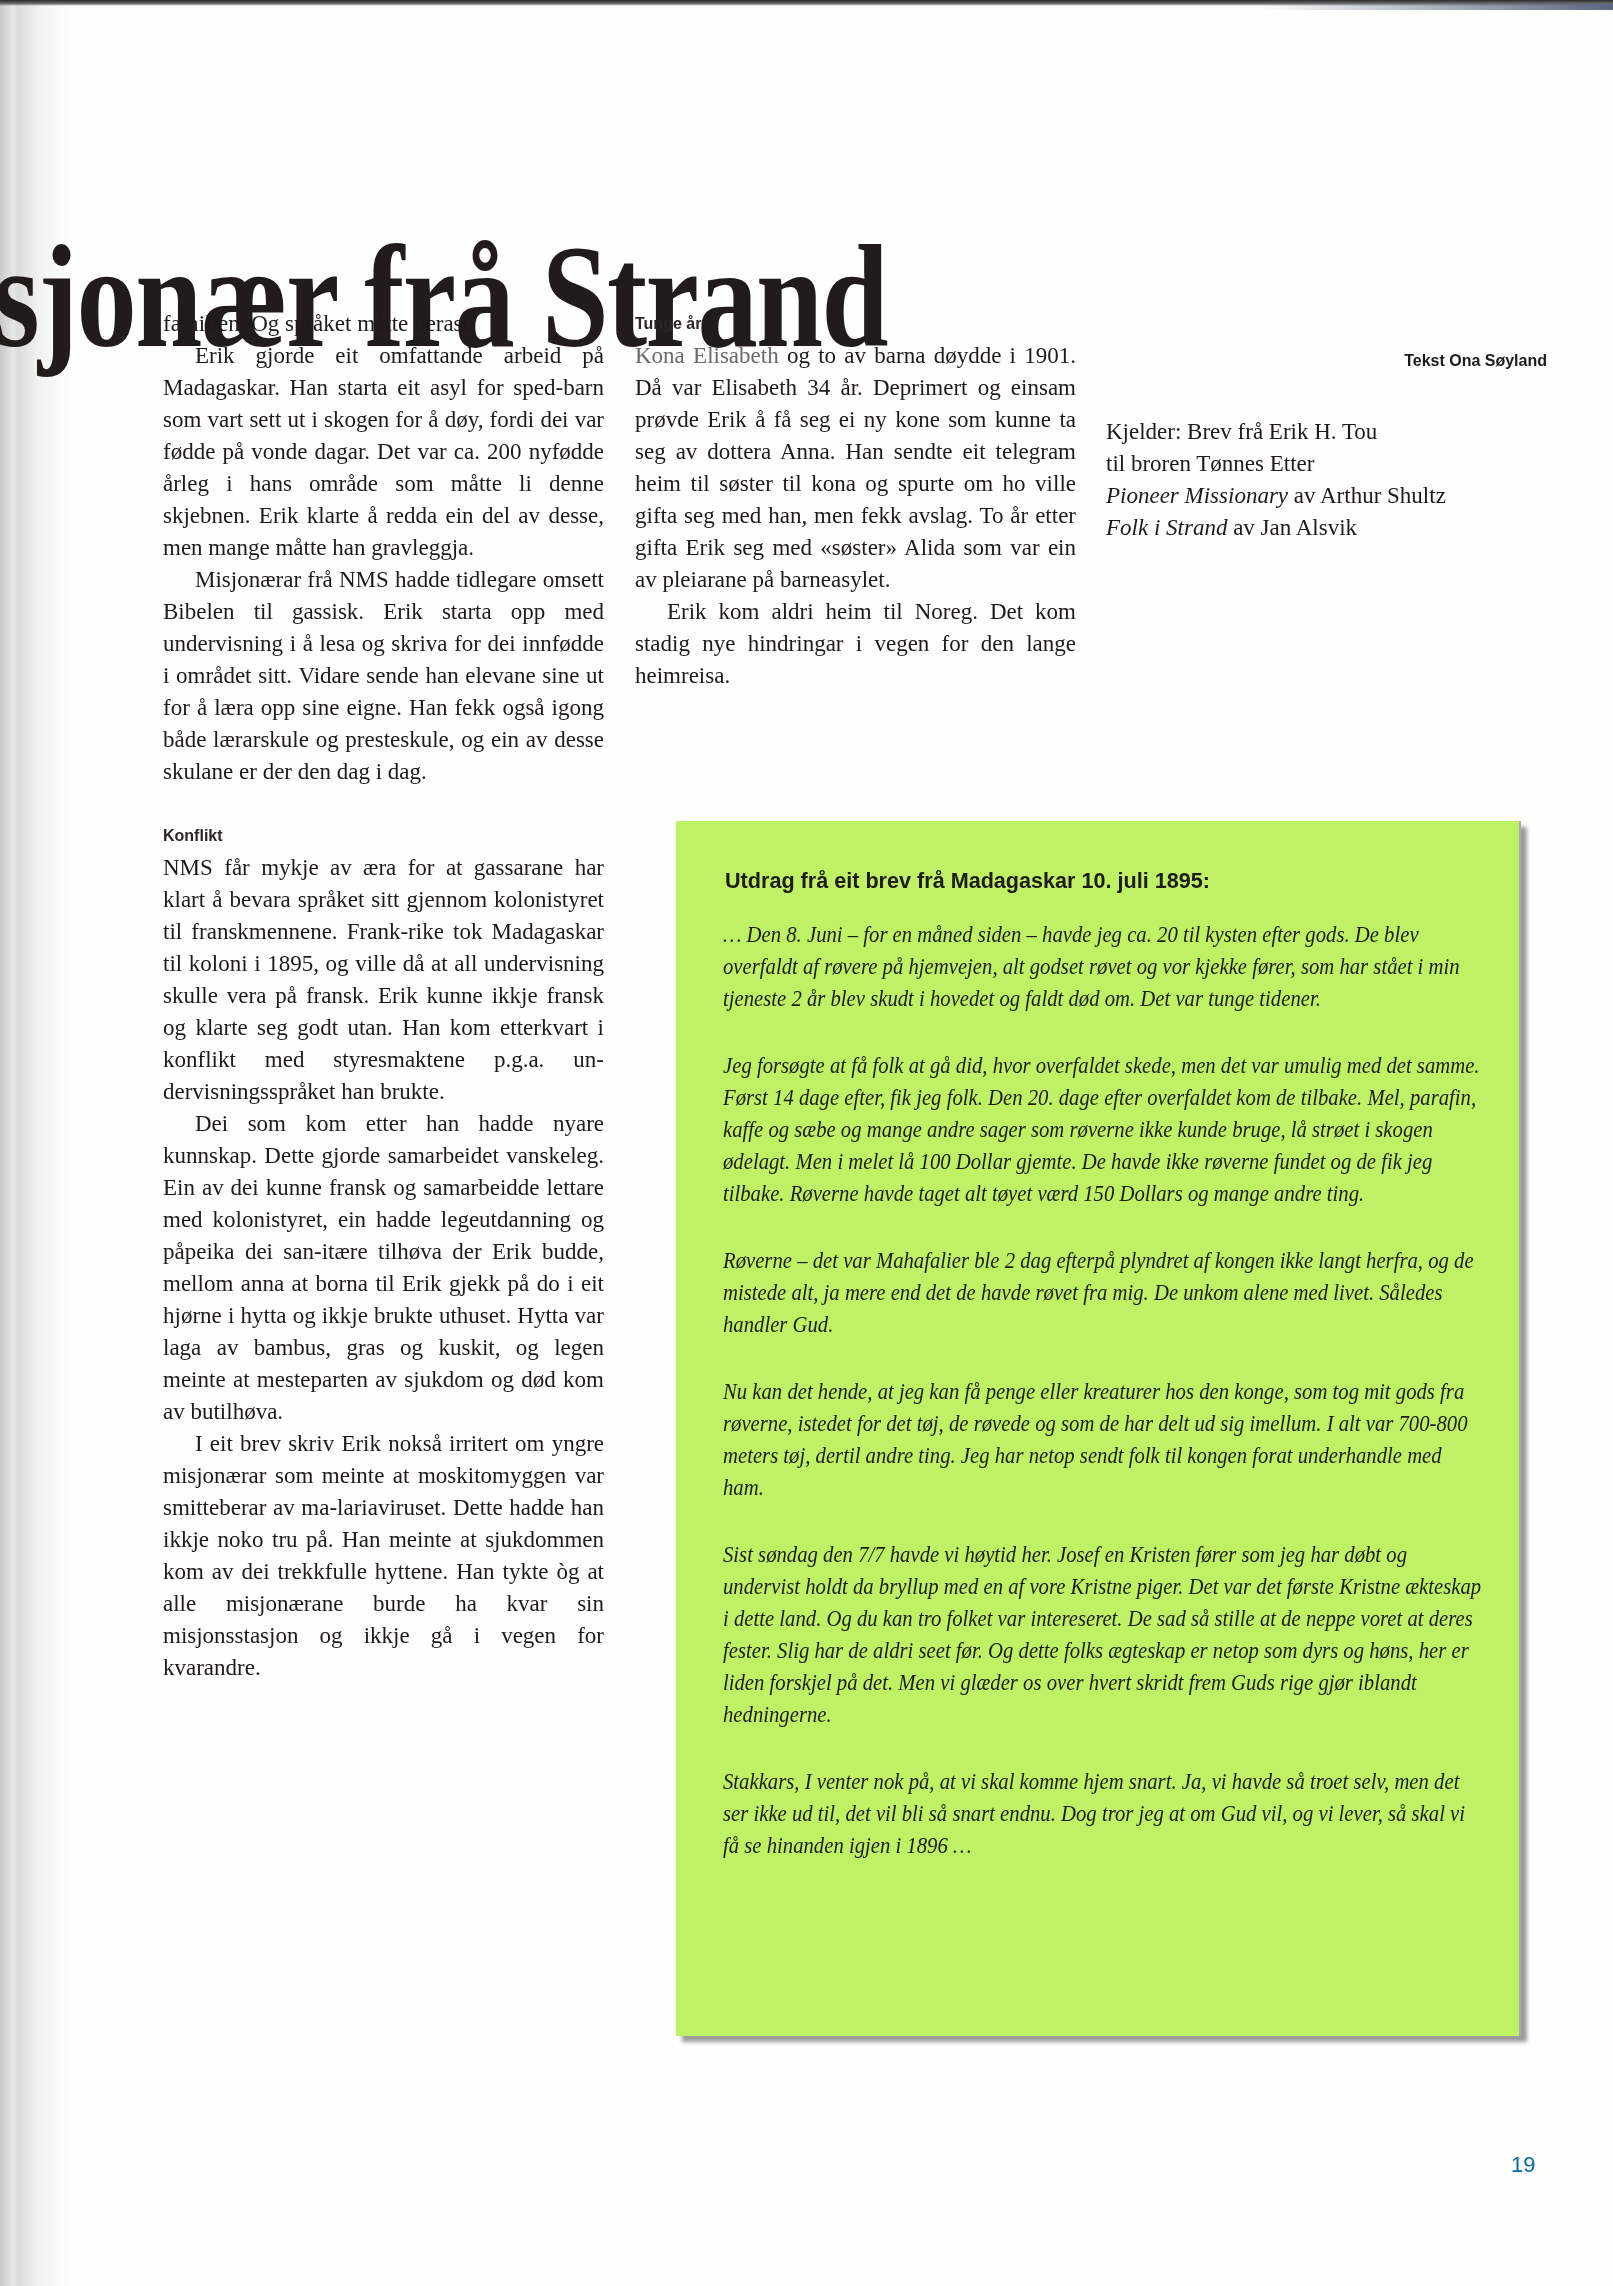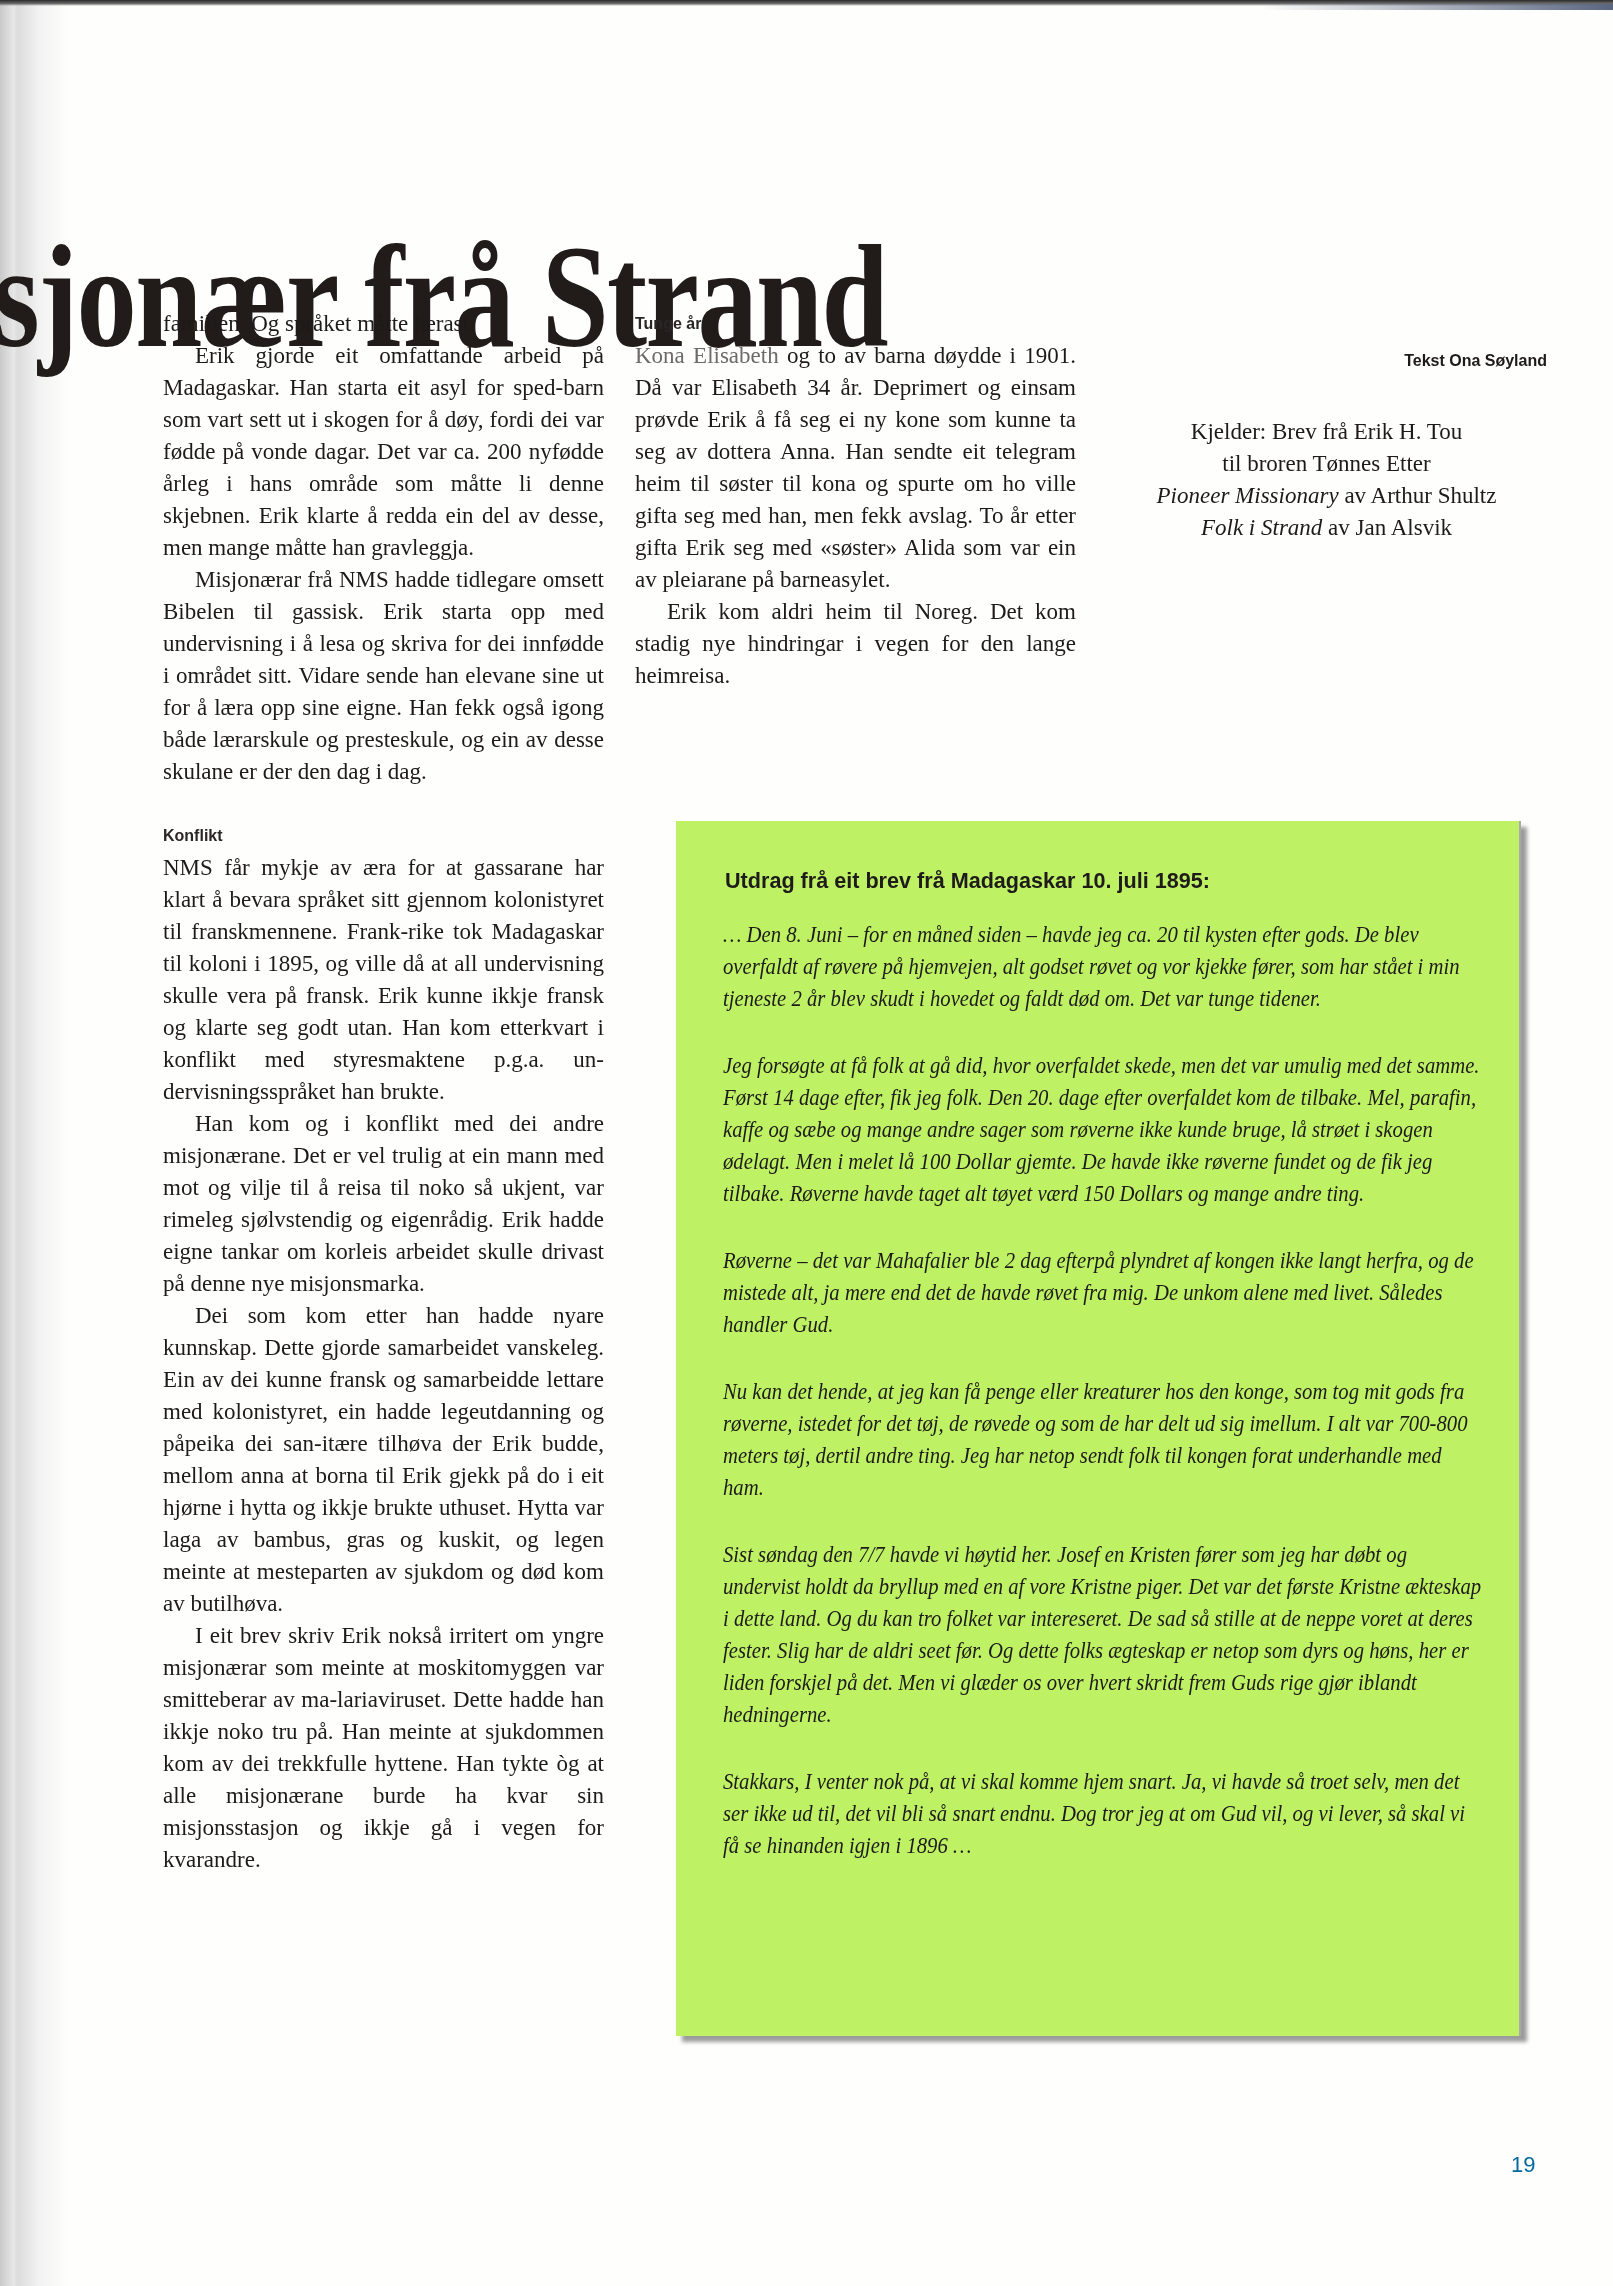--- a/index.html
+++ b/index.html
@@ -40,21 +40,21 @@
   .subhead {
     font-family: "Liberation Sans", "DejaVu Sans", sans-serif;
     font-weight: bold; font-size: 16px; line-height: 32px; color: #2a2625;
   }
   .col1 .subhead { margin-top: 32px; }
   .byline {
     font-family: "Liberation Sans", "DejaVu Sans", sans-serif;
     font-weight: bold; font-size: 16px; text-align: right;
     margin-top: 37px !important;
   }
-  .sources { margin-top: 39px !important; text-align: center; }
+  .sources { margin-top: 39px !important; text-align: left; }
   .sources div { line-height: 32px; }
   .sources i { }
   .letter-box {
     position: absolute; left: 676px; top: 821px; width: 843px; height: 1215px;
     background: #bef264;
     box-shadow: 5.9px 5.9px 3.9px #9c9c9c;
     border-right: 2.9px solid #a9a9a9;
   }
   .letter-title {
     position: absolute; left: 49px; top: 47px;
@@ -83,21 +83,20 @@
 <div class="top-edge-right"></div>
 
 <h1 class="title">isjonær frå Strand</h1>
 
 <div class="col col1">
   <p>familien. Og språket måtte lærast.</p>
   <p class="indent">Erik gjorde eit omfattande arbeid på Madagaskar. Han starta eit asyl for sped-barn som vart sett ut i skogen for å døy, fordi dei var fødde på vonde dagar. Det var ca. 200 nyfødde årleg i hans område som måtte li denne skjebnen. Erik klarte å redda ein del av desse, men mange måtte han gravleggja.</p>
   <p class="indent">Misjonærar frå NMS hadde tidlegare omsett Bibelen til gassisk. Erik starta opp med undervisning i å lesa og skriva for dei innfødde i området sitt. Vidare sende han elevane sine ut for å læra opp sine eigne. Han fekk også igong både lærarskule og presteskule, og ein av desse skulane er der den dag i dag.</p>
   <div class="subhead">Konflikt</div>
   <p>NMS får mykje av æra for at gassarane har klart å bevara språket sitt gjennom kolonistyret til franskmennene. Frank-rike tok Madagaskar til koloni i 1895, og ville då at all undervisning skulle vera på fransk. Erik kunne ikkje fransk og klarte seg godt utan. Han kom etterkvart i konflikt med styresmaktene p.g.a. un-dervisningsspråket han brukte.</p>
-  <p class="indent">Han kom og i konflikt med dei andre misjonærane. Det er vel trulig at ein mann med mot og vilje til å reisa til noko så ukjent, var rimeleg sjølvstendig og eigenrådig. Erik hadde eigne tankar om korleis arbeidet skulle drivast på denne nye misjonsmarka.</p>
   <p class="indent">Dei som kom etter han hadde nyare kunnskap. Dette gjorde samarbeidet vanskeleg. Ein av dei kunne fransk og samarbeidde lettare med kolonistyret, ein hadde legeutdanning og påpeika dei san-itære tilhøva der Erik budde, mellom anna at borna til Erik gjekk på do i eit hjørne i hytta og ikkje brukte uthuset. Hytta var laga av bambus, gras og kuskit, og legen meinte at mesteparten av sjukdom og død kom av butilhøva.</p>
   <p class="indent">I eit brev skriv Erik nokså irritert om yngre misjonærar som meinte at moskitomyggen var smitteberar av ma-lariaviruset. Dette hadde han ikkje noko tru på. Han meinte at sjukdommen kom av dei trekkfulle hyttene. Han tykte òg at alle misjonærane burde ha kvar sin misjonsstasjon og ikkje gå i vegen for kvarandre.</p>
 </div>
 
 <div class="col col2">
   <div class="subhead">Tunge år</div>
   <p><span class="muted">Kona Elisabeth</span><span> og to av barna døydde i 1901. Då var Elisabeth 34 år. Deprimert og einsam prøvde Erik å få seg ei ny kone som kunne ta seg av dottera Anna. Han sendte eit telegram heim til søster til kona og spurte om ho ville gifta seg med han, men fekk avslag. To år etter gifta Erik seg med «søster» Alida som var ein av pleiarane på barneasylet.</span></p>
   <p class="indent">Erik kom aldri heim til Noreg. Det kom stadig nye hindringar i vegen for den lange heimreisa.</p>
 </div>
 

